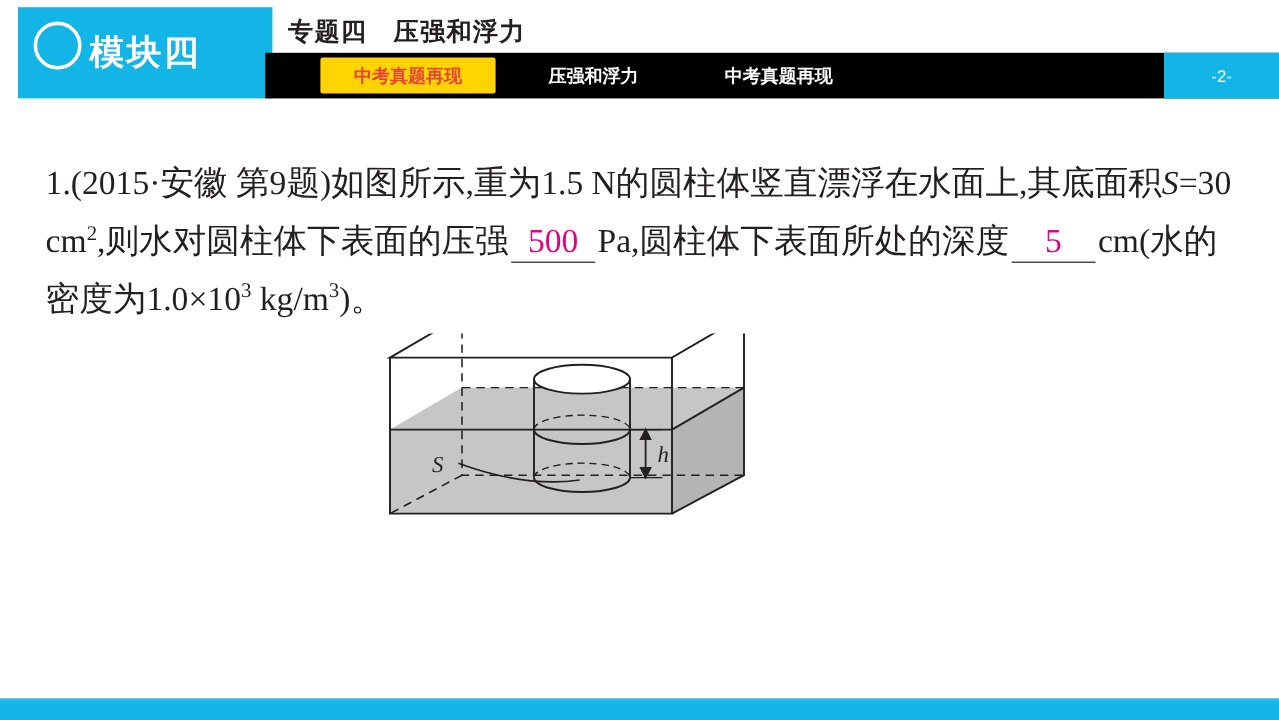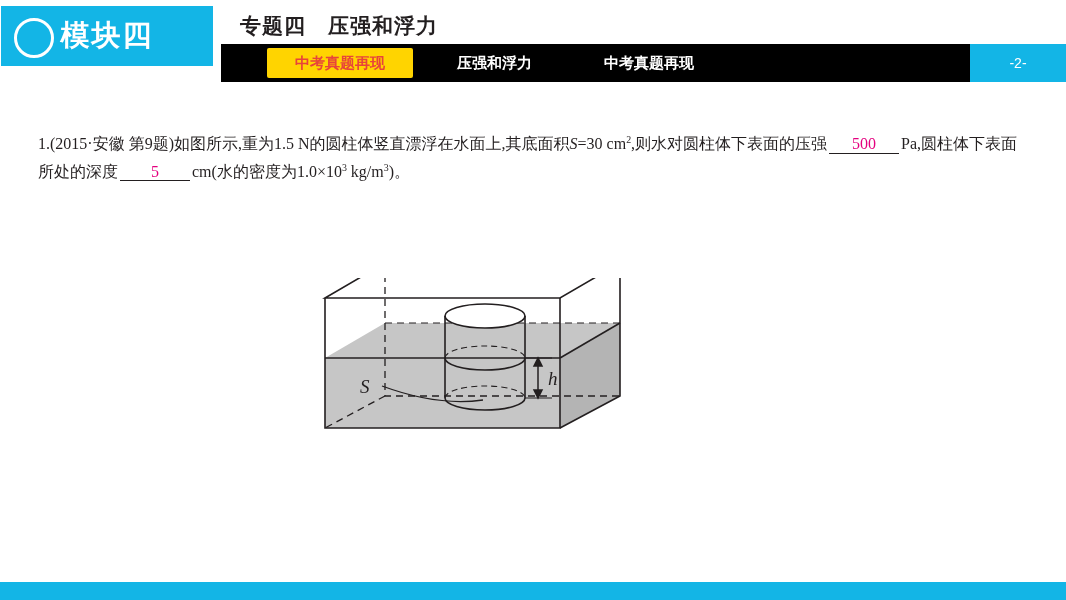--- a/index.html
+++ b/index.html
@@ -17,22 +17,22 @@
   }
 
   
   .header {
     position: absolute;
     top: 0; left: 0;
     width: 1066px; height: 88px;
   }
   .module-badge {
     position: absolute;
-    left: 1px; top: 6px;
-    width: 212px; height: 60px;
+    left: 15px; top: 6px;
+    width: 212px; height: 76px;
     background: #13b5e6;
     display: flex;
     align-items: center;
     justify-content: center;
   }
   .module-badge-text {
     color: #ffffff;
     font-family: "Liberation Sans", sans-serif;
     font-weight: bold;
     font-size: 29px;
@@ -107,21 +107,21 @@
   }
   .section-title {
     font-family: "Liberation Sans", sans-serif;
     font-weight: bold;
     font-size: 21px;
     color: #1a1a1a;
     margin-bottom: 12px;
     letter-spacing: 0.5px;
   }
   .question {
-    font-size: 16px;
+    font-size: 28px;
     color: #231f20;
     line-height: 1.72;
     width: 990px;
   }
   .ital { font-style: italic; }
   sup { font-size: 0.62em; vertical-align: super; }
   .blank {
     display: inline-block;
     min-width: 70px;
     text-align: center;

